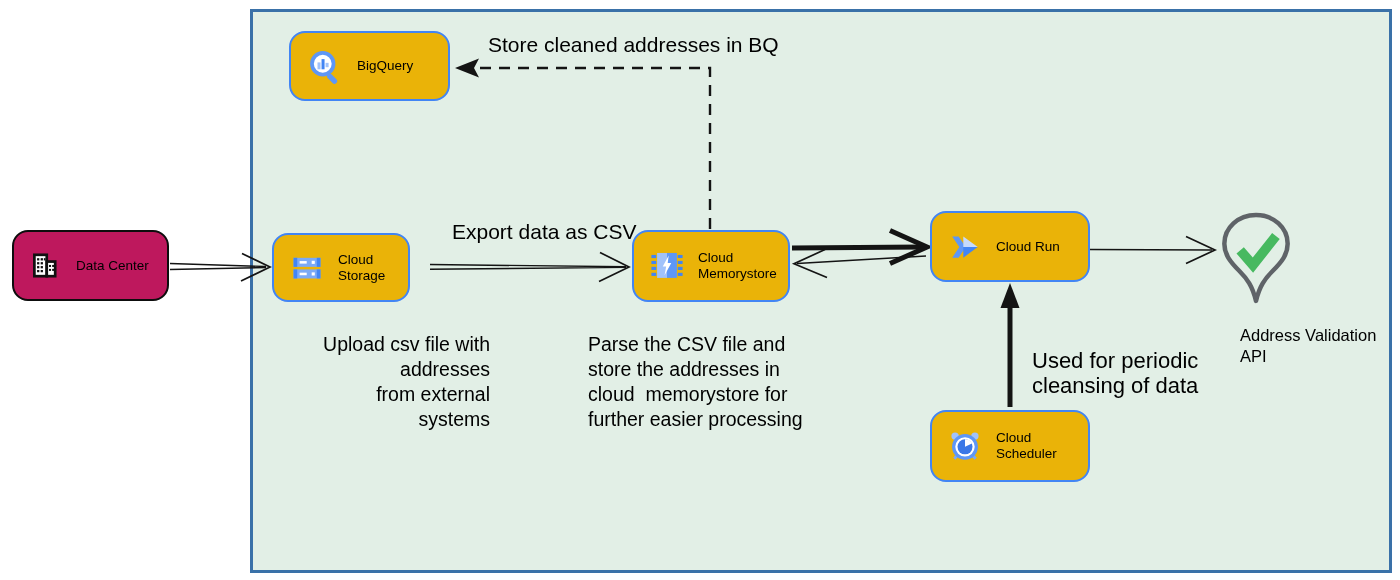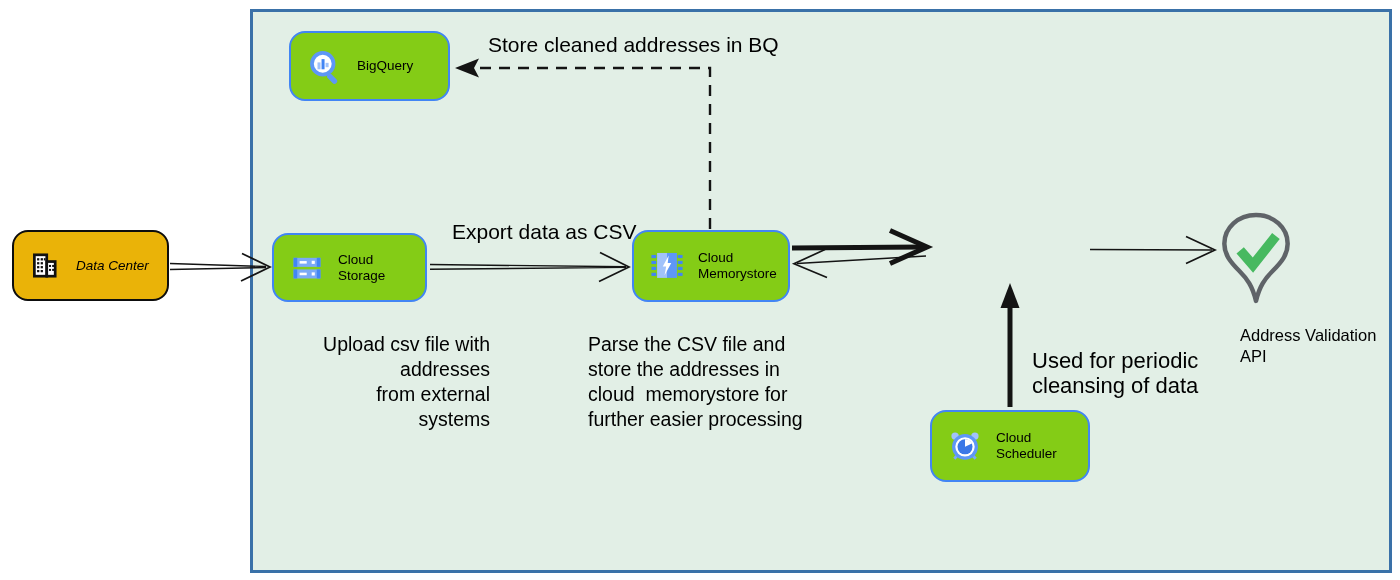--- a/index.html
+++ b/index.html
@@ -8,27 +8,27 @@
     font-family:"Liberation Sans","DejaVu Sans",sans-serif;color:#000;
     overflow:hidden;
   }
   .zone{
     position:absolute;left:250px;top:9px;width:1136px;height:558px;
     background:#e2efe6;border:3px solid #3a71a8;
   }
   .edges{position:absolute;left:0;top:0;width:1400px;height:580px;z-index:2;pointer-events:none;}
   .node{
     position:absolute;z-index:3;display:flex;align-items:center;
-    background:#84cc16;border:2px solid #4285f4;border-radius:16px;
+    background:#eab308;border:2px solid #4285f4;border-radius:16px;
     padding:0 10px 0 16px;box-sizing:border-box;gap:14px;
   }
   .node .nlabel{font-size:13.5px;line-height:16px;color:#000;}
   .node .icon{flex:0 0 auto;display:flex;}
   .node-dc{
-    background:#eab308;border:2.5px solid #0d0d0d;gap:18px;padding-left:17px;font-style:italic;
+    background:#be185d;border:2.5px solid #0d0d0d;gap:18px;padding-left:17px;
   }
   .note{
     position:absolute;z-index:3;white-space:pre-wrap;color:#000;
   }
   .note-big{font-size:21px;line-height:24px;}
   .note-body{font-size:19.5px;line-height:25px;}
   .note-small{font-size:22px;line-height:25px;}
   .note-pin{font-size:16.5px;line-height:21px;}
   .pin-svg{position:absolute;z-index:3;}
 </style>
@@ -101,21 +101,21 @@
         <circle cx="10.5" cy="10.5" r="7.2" fill="#ffffff" stroke="#5e97f6" stroke-width="2.5"></circle>
         <rect x="15.2" y="16.4" width="8" height="3.6" rx="1.8" transform="rotate(45 15.2 16.4)" fill="#5e97f6"></rect>
         <rect x="7" y="9.6" width="2" height="4.6" fill="#a1c2fa"></rect>
         <rect x="9.7" y="7.4" width="2" height="6.8" fill="#4285f4"></rect>
         <rect x="12.4" y="9.9" width="2" height="2.9" fill="#a1c2fa"></rect>
       </svg>
     </span>
     <span class="nlabel">BigQuery</span>
   </div>
 
-  <div class="node" style="left:272px;top:233px;width:155px;height:69px;">
+  <div class="node" style="left:272px;top:233px;width:138px;height:69px;">
     <span class="icon">
       <svg width="34" height="34" viewBox="0 0 24 24">
         <g>
           <rect x="2.5" y="4.8" width="19" height="6.4" fill="#7baaf7"></rect>
           <rect x="2.5" y="4.8" width="2.6" height="6.4" fill="#4285f4"></rect>
           <rect x="18.9" y="4.8" width="2.6" height="6.4" fill="#4285f4"></rect>
           <rect x="6.8" y="7.1" width="5" height="1.8" fill="#ffffff"></rect>
           <rect x="15.3" y="6.9" width="2.2" height="2.2" fill="#ffffff"></rect>
         </g>
         <g>
@@ -144,20 +144,30 @@
             <rect x="19.6" y="16.8" width="3.4" height="2.2"></rect>
         </g>
         <rect x="5" y="2.8" width="7" height="17.6" fill="#a1c2fa"></rect>
         <rect x="12" y="2.8" width="7" height="17.6" fill="#5e97f6"></rect>
         <polygon points="13.2,4.6 9,12.4 11.4,12.4 10.3,18.6 15,9.8 12.5,9.8" fill="#ffffff"></polygon>
       </svg>
     </span>
     <span class="nlabel" style="max-width:92px;">Cloud Memorystore</span>
   </div>
 
+  <div class="node" style="left:930px;top:211px;width:160px;height:71px;">
+    <span class="icon">
+      <svg width="34" height="34" viewBox="0 0 24 24">
+        <polygon points="3,4.5 7.5,4.5 12.5,12 7.5,19.5 3,19.5 8,12" fill="#5e97f6"></polygon>
+        <polygon points="10.8,4.5 21,12 10.8,12" fill="#c6dafc"></polygon>
+        <polygon points="10.8,12 21,12 10.8,19.5" fill="#4285f4"></polygon>
+      </svg>
+    </span>
+    <span class="nlabel">Cloud Run</span>
+  </div>
 
   <div class="node" style="left:930px;top:410px;width:160px;height:72px;justify-content:flex-end;">
     <span class="icon">
       <svg width="34" height="34" viewBox="0 0 24 24">
         <circle cx="5" cy="5" r="2.6" fill="#a1c2fa"></circle>
         <circle cx="19" cy="5" r="2.6" fill="#a1c2fa"></circle>
         <path d="M4.5 21 L7 18 M19.5 21 L17 18" stroke="#7baaf7" stroke-width="2"></path>
         <circle cx="12" cy="12.6" r="8" fill="#ffffff" stroke="#5e97f6" stroke-width="2.3"></circle>
         <circle cx="12" cy="12.6" r="5.3" fill="#3b78e7"></circle>
         <path d="M12 12.6 L12 7.3 A5.3 5.3 0 0 1 16.9 10.2 Z" fill="#ffffff"></path>

